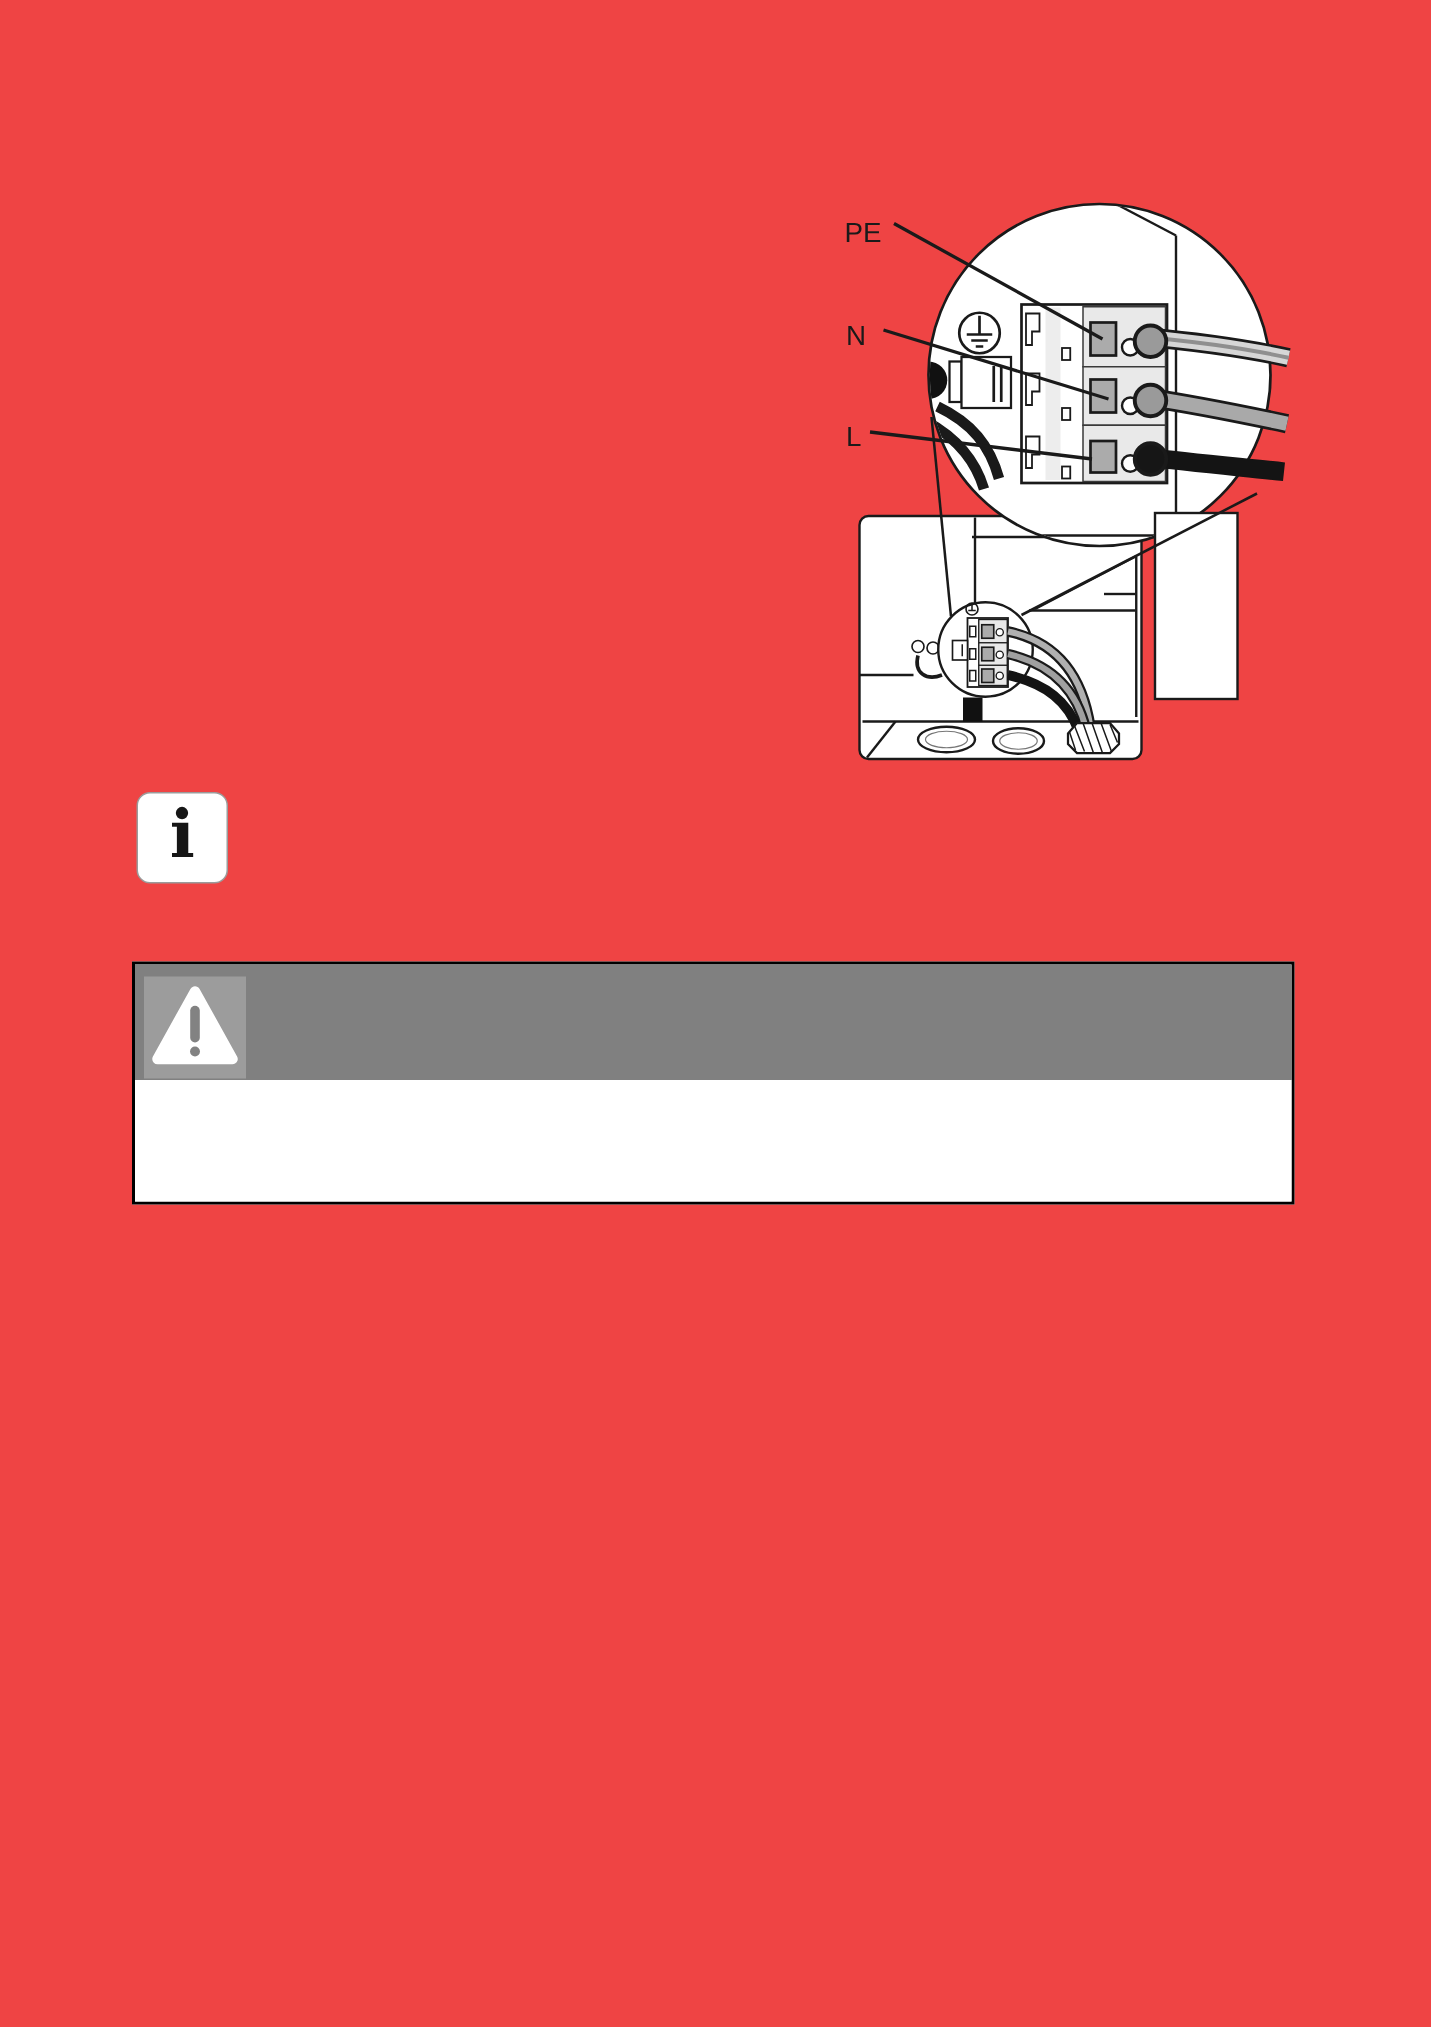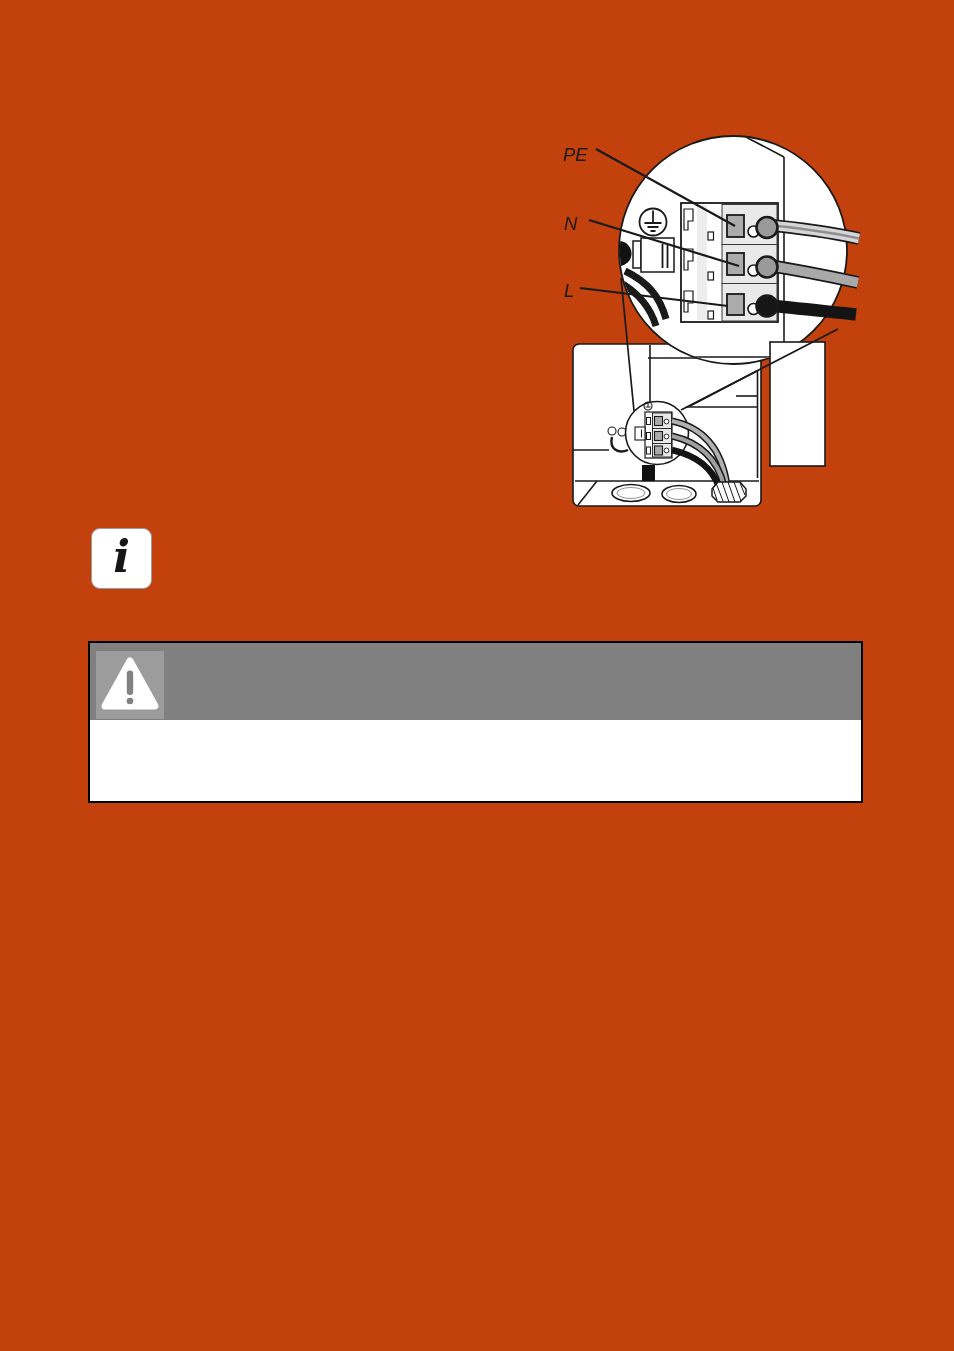--- a/index.html
+++ b/index.html
@@ -1,17 +1,17 @@
 <!DOCTYPE html>
 <html><head>
 <meta charset="utf-8">
 <style>
   html,body{margin:0;padding:0;background:#fff;}
-  .page{position:relative;width:954px;height:1351px;background:#c2410c;overflow:hidden;
-        font-family:"Liberation Sans",sans-serif;font-style:italic;}
+  .page{position:relative;width:954px;height:1351px;background:#ef4444;overflow:hidden;
+        font-family:"Liberation Sans",sans-serif;}
   .fig-main{position:absolute;left:550px;top:115px;width:330px;height:400px;}
   .note-icon{position:absolute;left:91px;top:528px;width:59px;height:59px;
              border:1.4px solid #9b9b9b;border-radius:9px;background:#fff;
              display:flex;align-items:center;justify-content:center;}
   .note-icon .i-glyph{font-family:"DejaVu Serif",serif;font-weight:bold;font-size:44px;
              color:#161616;line-height:1;transform:translateY(-2px);}
   .warning-box{position:absolute;left:88px;top:641px;width:775px;height:162px;
              border:2px solid #000;box-sizing:border-box;background:#fff;
              display:flex;flex-direction:column;}
   .warning-header{height:77px;background:#808080;flex:0 0 auto;display:flex;align-items:flex-start;}

